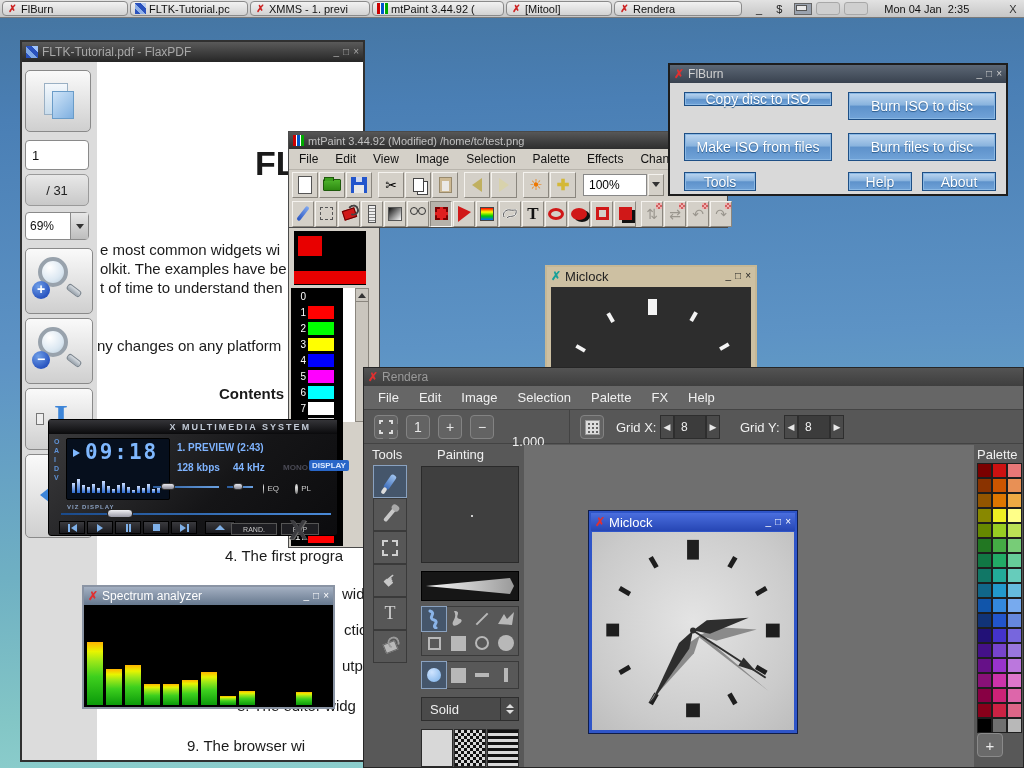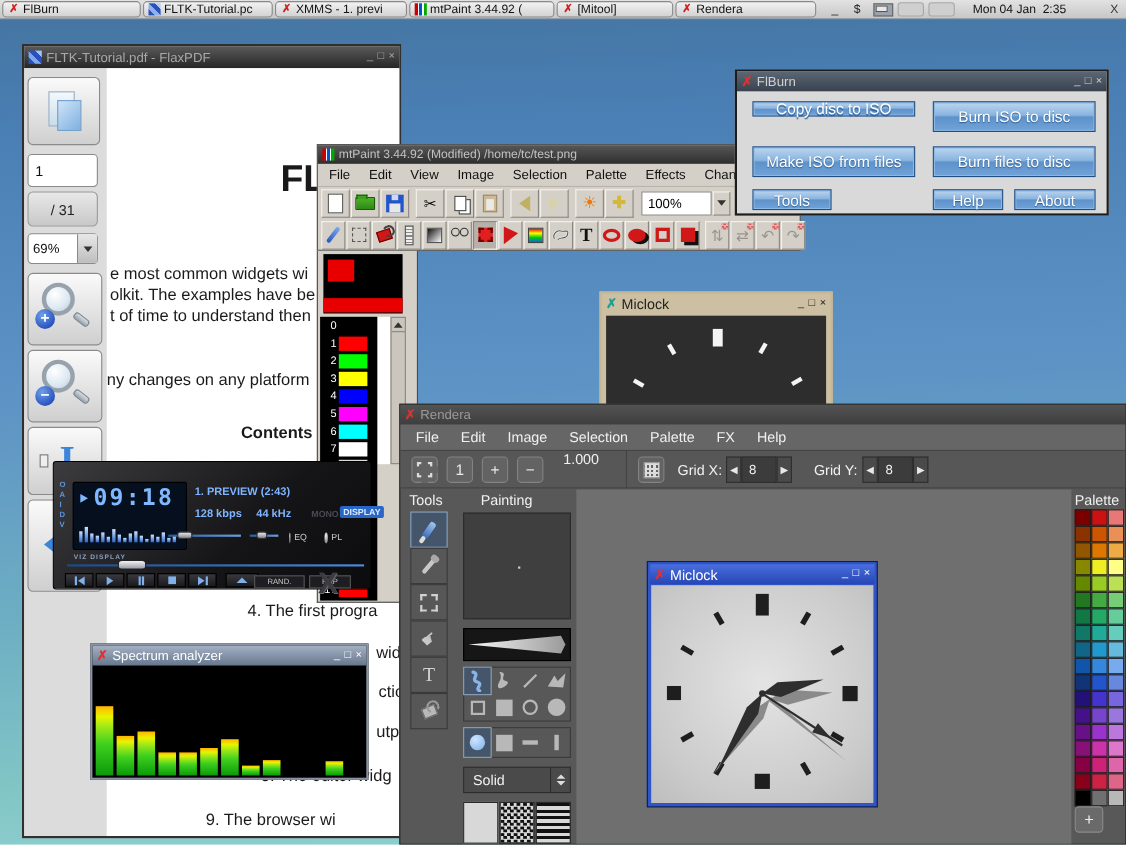--- a/index.html
+++ b/index.html
@@ -516,20 +516,23 @@
           <rect x="99" y="14" width="4" height="10" transform="rotate(30,102,102)"></rect>
           <rect x="99" y="14" width="4" height="10" transform="rotate(60,102,102)"></rect>
           <rect x="99" y="14" width="4" height="10" transform="rotate(300,102,102)"></rect>
           <rect x="99" y="14" width="4" height="10" transform="rotate(330,102,102)"></rect>
         </g>
       </svg>
     </div>
   </div>
 
   <div class="win" id="xmms">
+    <div id="xmms-top">
+      <span id="xmms-title-text">X MULTIMEDIA SYSTEM</span>
+    </div>
     <div id="xmms-clutter">
       <span>O</span>
       <span>A</span>
       <span>I</span>
       <span>D</span>
       <span>V</span>
     </div>
     <div id="xmms-lcd">
       <i id="xmms-play-ind"></i>
       <span id="xmms-time">09:18</span>
@@ -651,21 +654,21 @@
         </div>
       <div class="renb" style="left:42px">
           <span>1</span>
         </div>
       <div class="renb" style="left:74px">
           <span>+</span>
         </div>
       <div class="renb" style="left:106px">
           <span>−</span>
         </div>
-      <span class="ren-label" style="left:148px;top:0">1.000</span>
+      <span class="ren-label" style="left:148px;top:24px">1.000</span>
       <div class="abs" style="left:205px;top:0;width:1px;height:34px;background:#434343"></div>
       <div class="renb" style="left:216px">
           <i class="g-gridico"></i>
         </div>
       <span class="ren-label" style="left:252px;top:10px">Grid X:</span>
       <div class="spin-btn" style="left:296px">
           <span>◀</span>
         </div>
       <div class="spin-field" style="left:310px;width:32px">
           <span>8</span>

